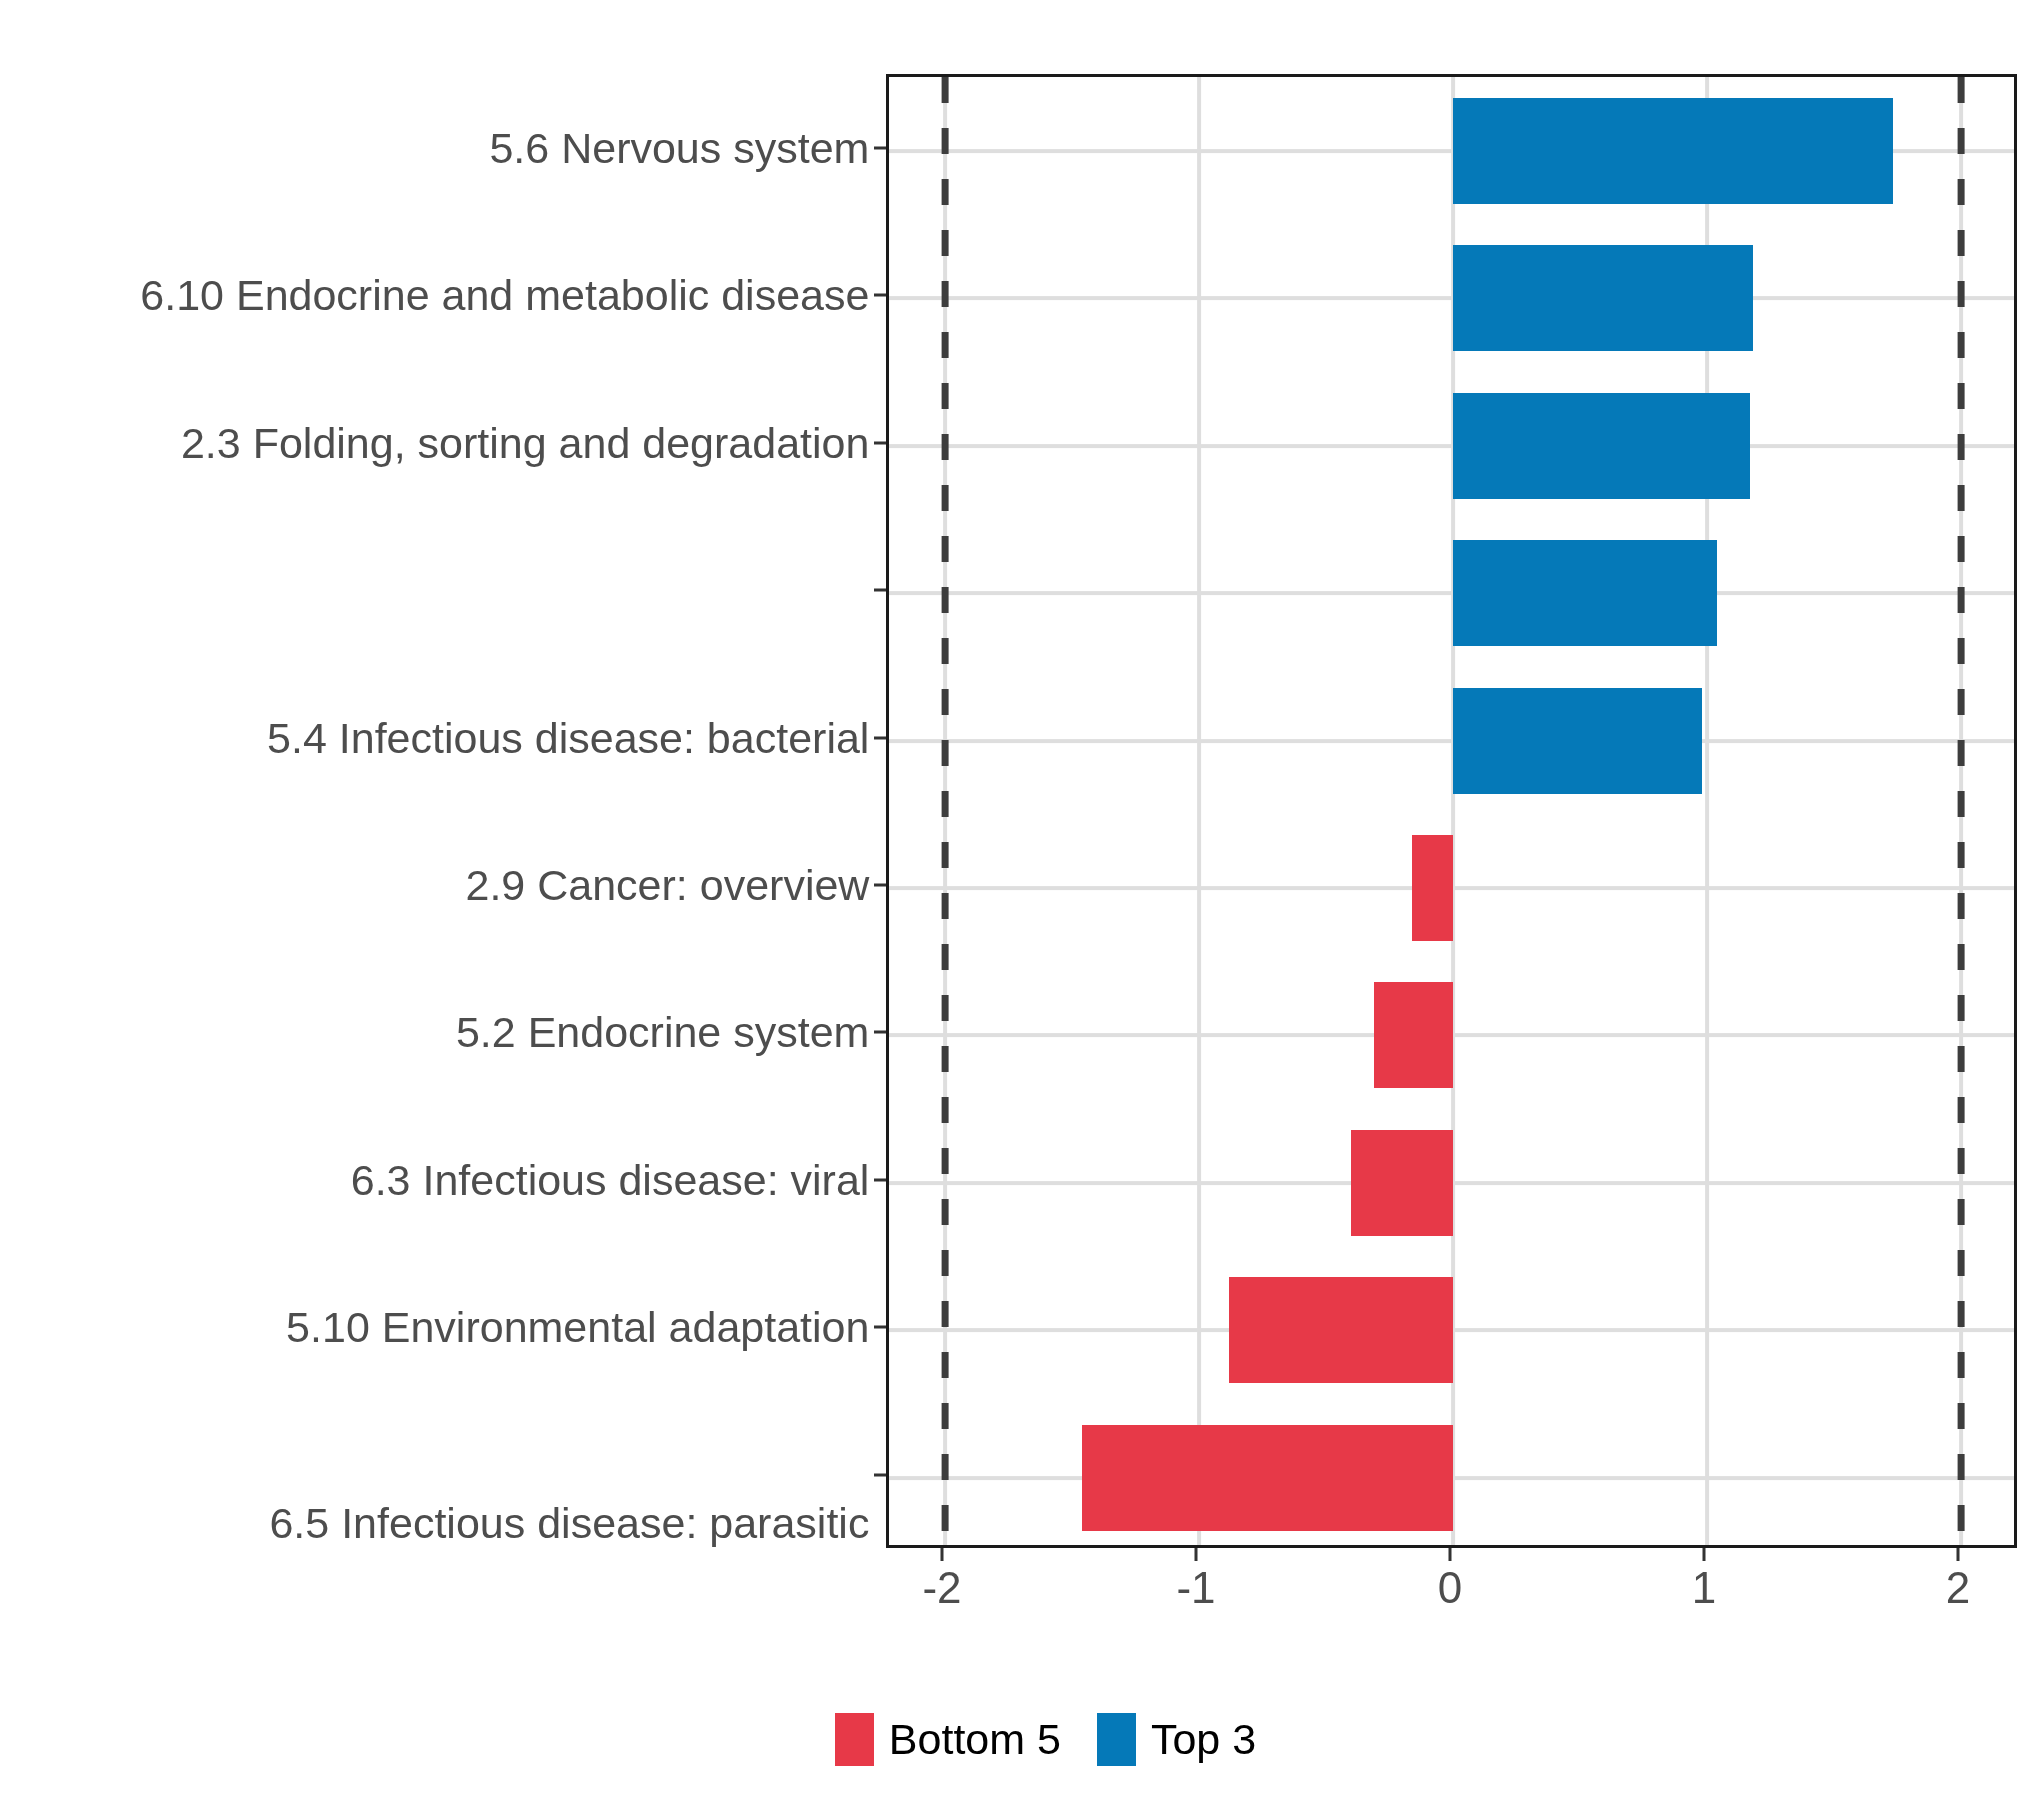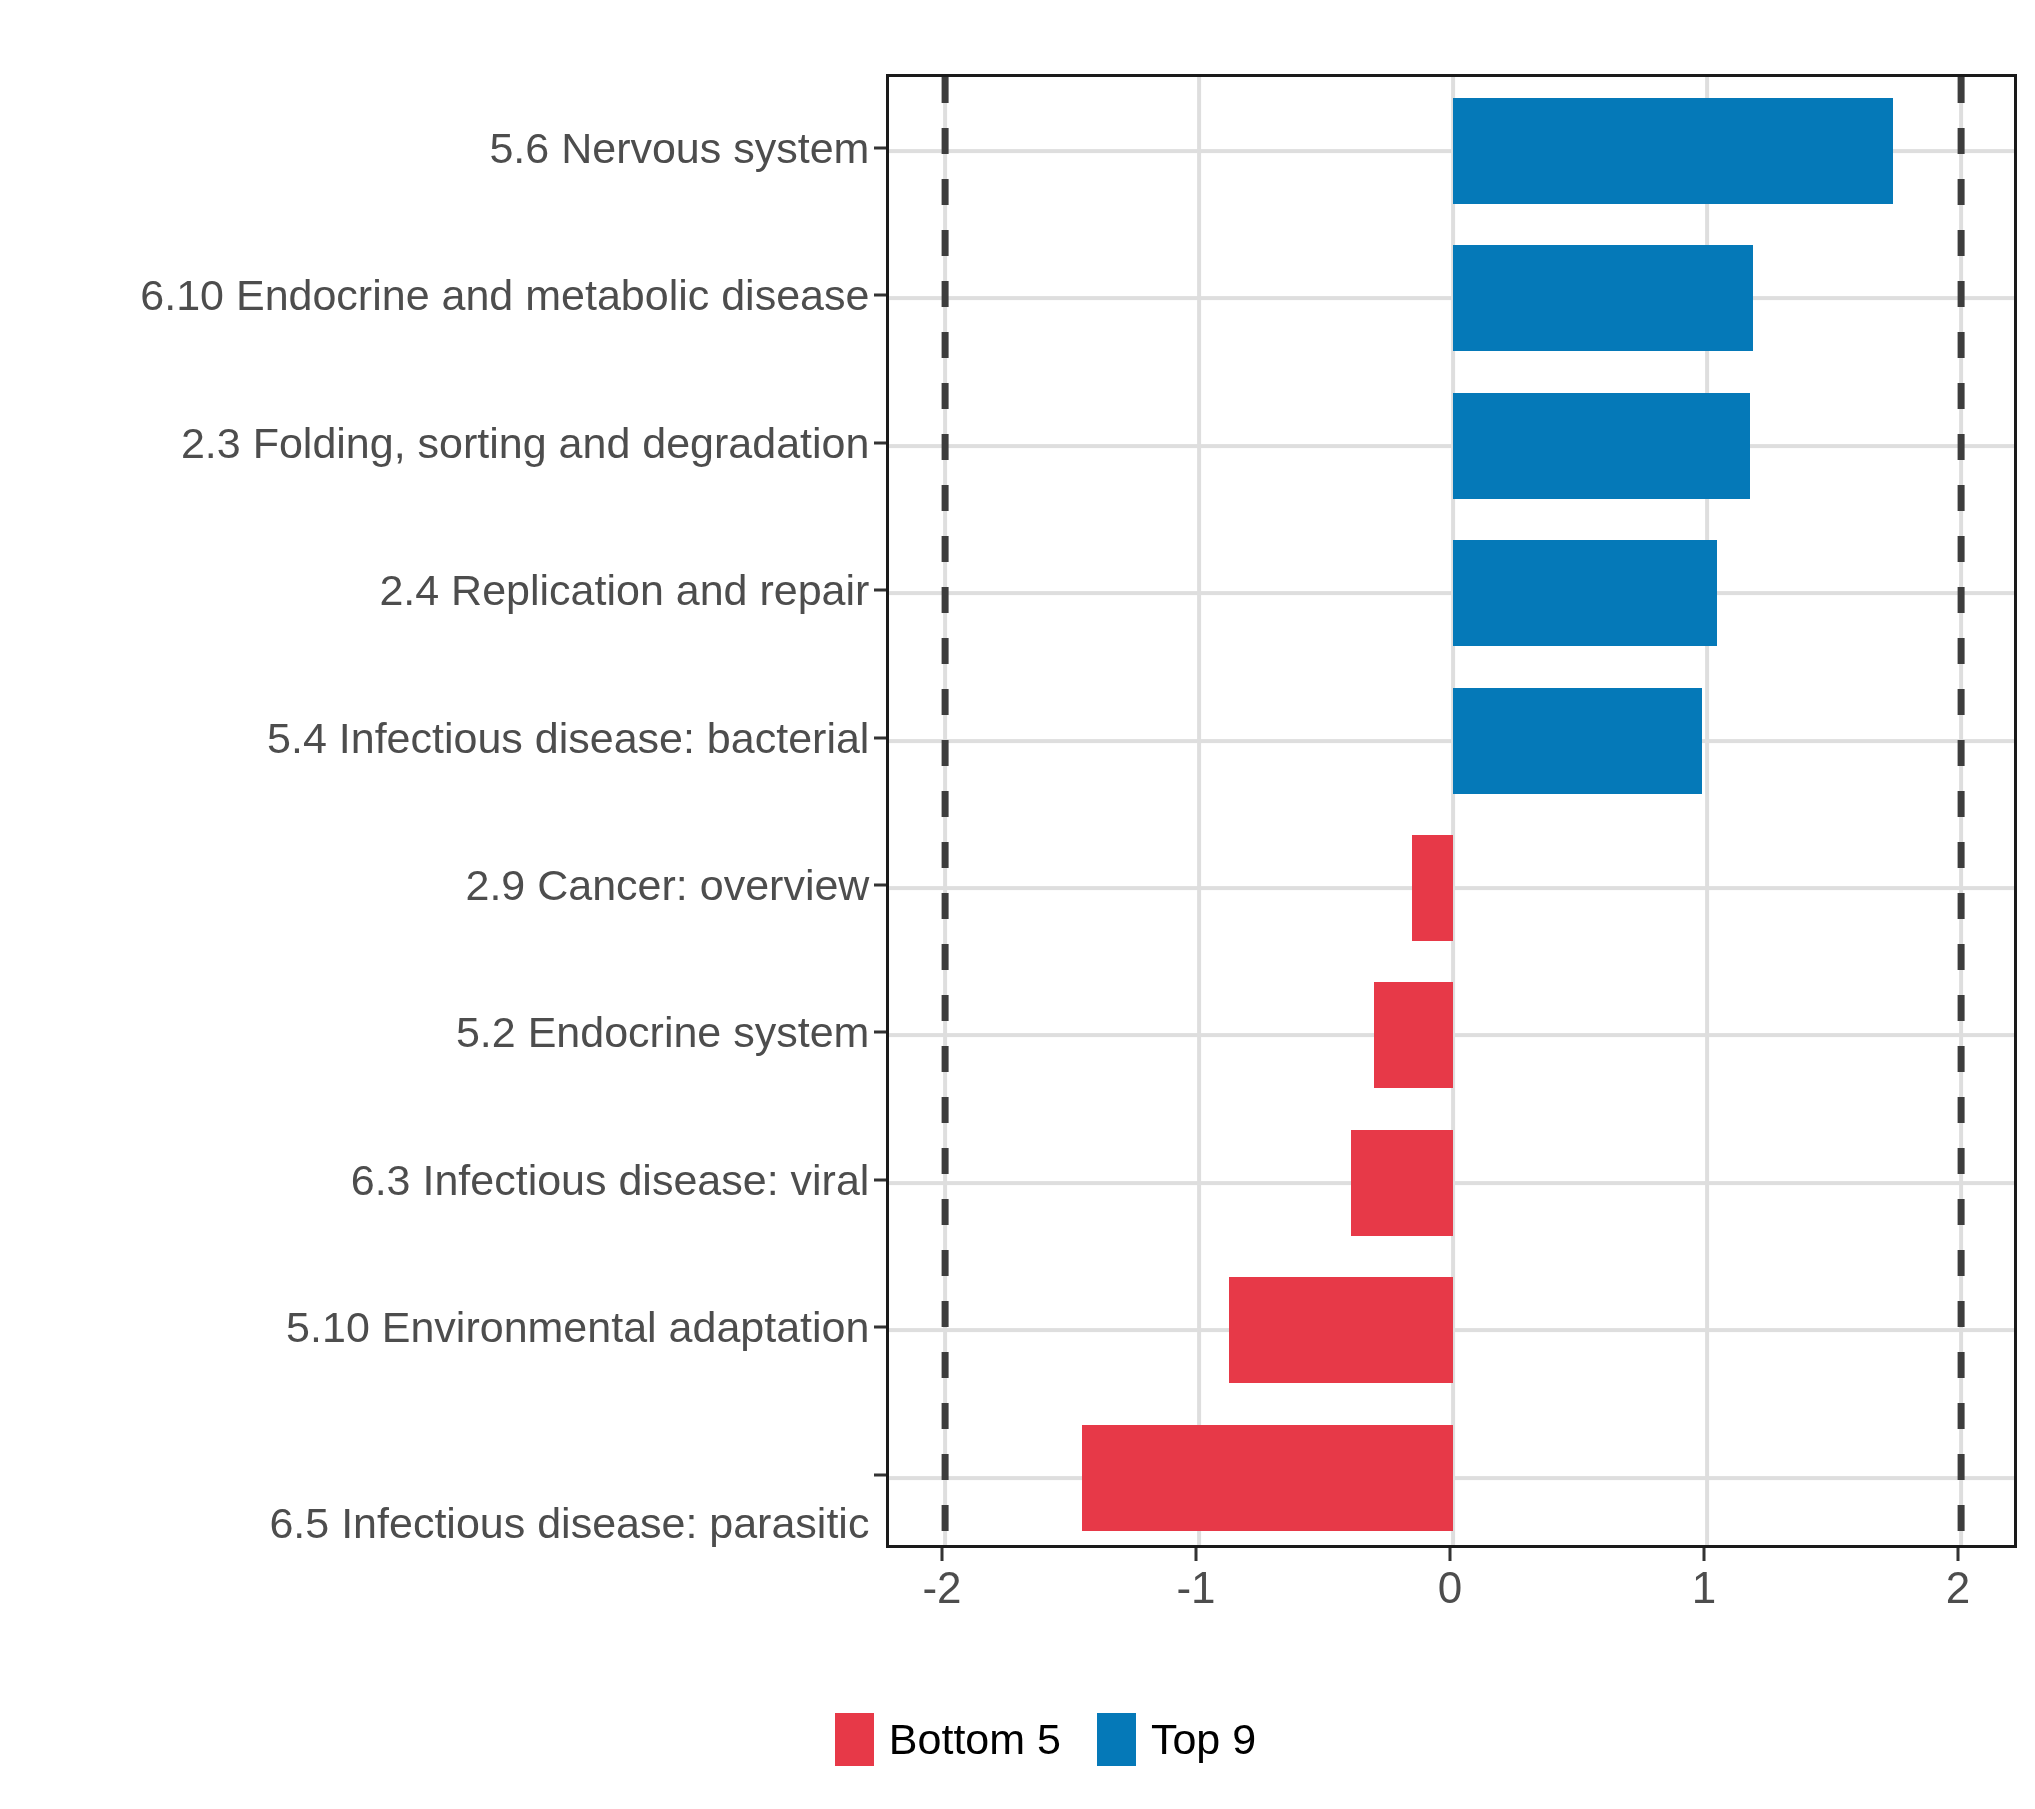--- a/index.html
+++ b/index.html
@@ -166,21 +166,20 @@
 
 <div id="chart-root">
 
   <div id="ylabels">
       <div class="ylabel" style="top: 74px;">5.6 Nervous system</div>
       <div class="ytick" style="top: 74px;"></div>
       <div class="ylabel" style="top: 221px;">6.10 Endocrine and metabolic disease</div>
       <div class="ytick" style="top: 221px;"></div>
       <div class="ylabel" style="top: 369px;">2.3 Folding, sorting and degradation</div>
       <div class="ytick" style="top: 369px;"></div>
-      <div class="ylabel" style="top: 516px;">2.4 Replication and repair</div>
       <div class="ytick" style="top: 516px;"></div>
       <div class="ylabel" style="top: 664px;">5.4 Infectious disease: bacterial</div>
       <div class="ytick" style="top: 664px;"></div>
       <div class="ylabel" style="top: 811px;">2.9 Cancer: overview</div>
       <div class="ytick" style="top: 811px;"></div>
       <div class="ylabel" style="top: 958px;">5.2 Endocrine system</div>
       <div class="ytick" style="top: 958px;"></div>
       <div class="ylabel" style="top: 1106px;">6.3 Infectious disease: viral</div>
       <div class="ytick" style="top: 1106px;"></div>
       <div class="ylabel" style="top: 1253px;">5.10 Environmental adaptation</div>
@@ -235,18 +234,18 @@
     </div>
 
 
   <div id="legend">
       <div class="legend-entry">
         <span class="legend-swatch" style="background: rgb(231, 57, 72);"></span>
         <span class="legend-text">Bottom 5</span>
       </div>
       <div class="legend-entry">
         <span class="legend-swatch" style="background: rgb(5, 121, 184);"></span>
-        <span class="legend-text">Top 9</span>
+        <span class="legend-text">Top 3</span>
       </div>
     </div>
 
 </div>
 
 
 </body></html>

